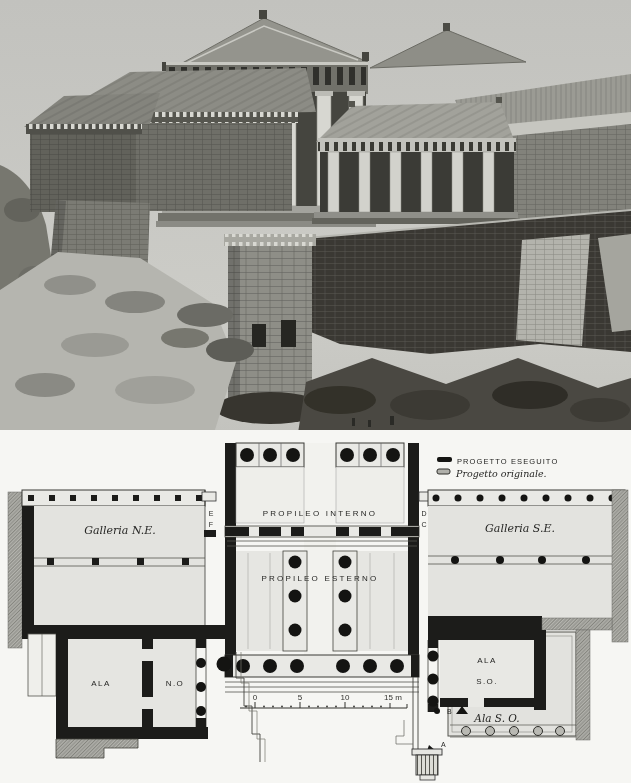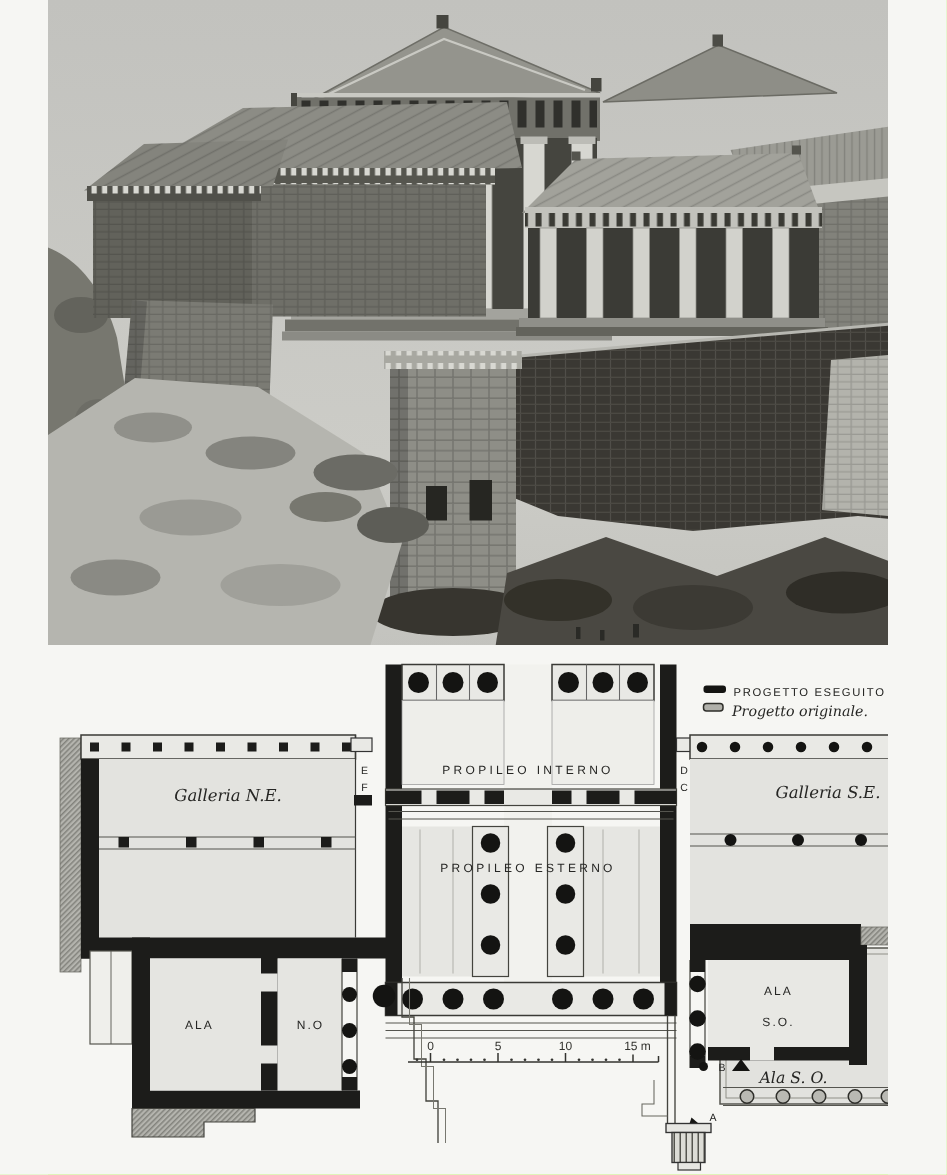--- a/index.html
+++ b/index.html
@@ -1,17 +1,17 @@
 <!DOCTYPE html>
 <html><head>
 <meta charset="utf-8">
 <style>
   html,body { margin:0; padding:0; background:#f6f6f3; }
-  .stage { position:relative; width:560px; height:783px; background:#bef264; overflow:hidden;
-           font-family:"Liberation Sans",sans-serif;margin-left:32px; }
+  .stage { position:relative; width:631px; height:783px; background:#0369a1; overflow:hidden;
+           font-family:"Liberation Sans",sans-serif; }
   svg { display:block; }
   
   .cap   { font:8px "Liberation Sans",sans-serif; letter-spacing:2.2px; fill:#262624; }
   .caps  { font:8px "Liberation Sans",sans-serif; letter-spacing:1.4px; fill:#262624; }
   .capl  { font:7.5px "Liberation Sans",sans-serif; letter-spacing:1.1px; fill:#1d1d1b; }
   .mk    { font:7px "Liberation Sans",sans-serif; fill:#262624; }
   .num   { font:8px "Liberation Sans",sans-serif; fill:#33332f; }
   .ital  { font:italic 11px "DejaVu Serif",serif; fill:#262624; }
   .itals { font:italic 9.5px "DejaVu Serif",serif; fill:#262624; }
   .itam  { font:italic 10.5px "DejaVu Serif",serif; fill:#262624; }

